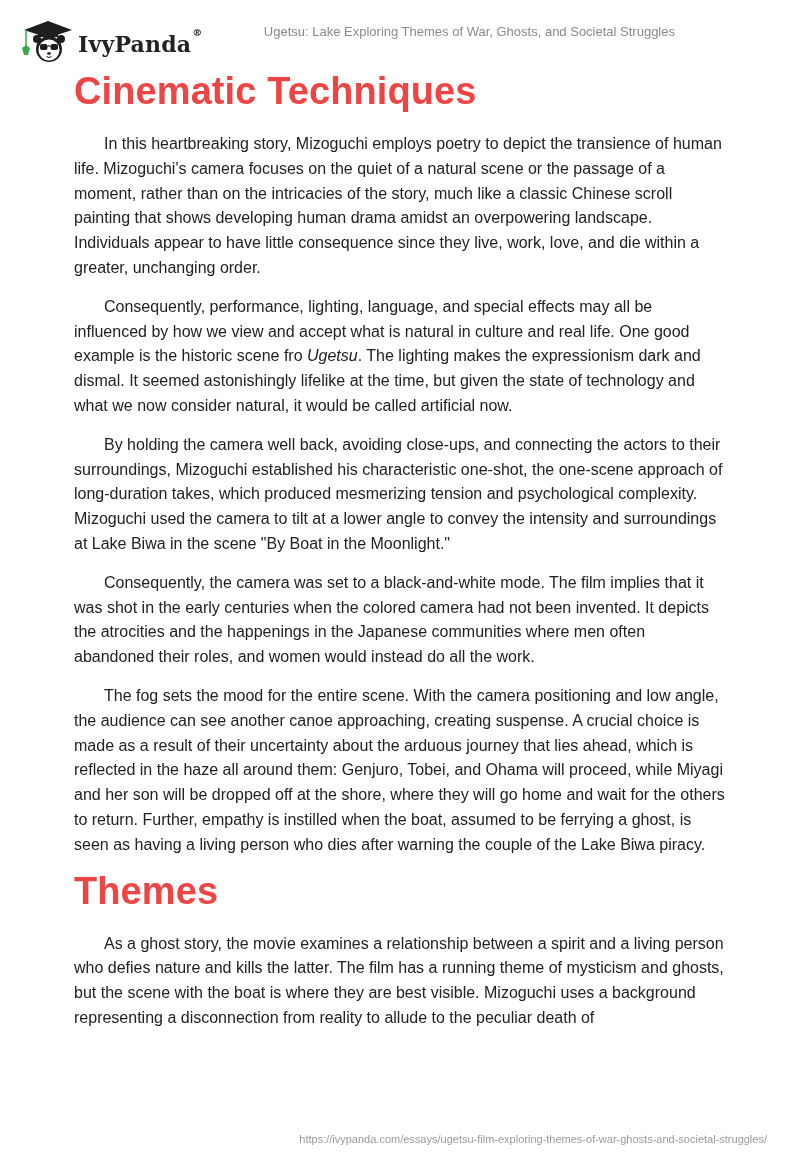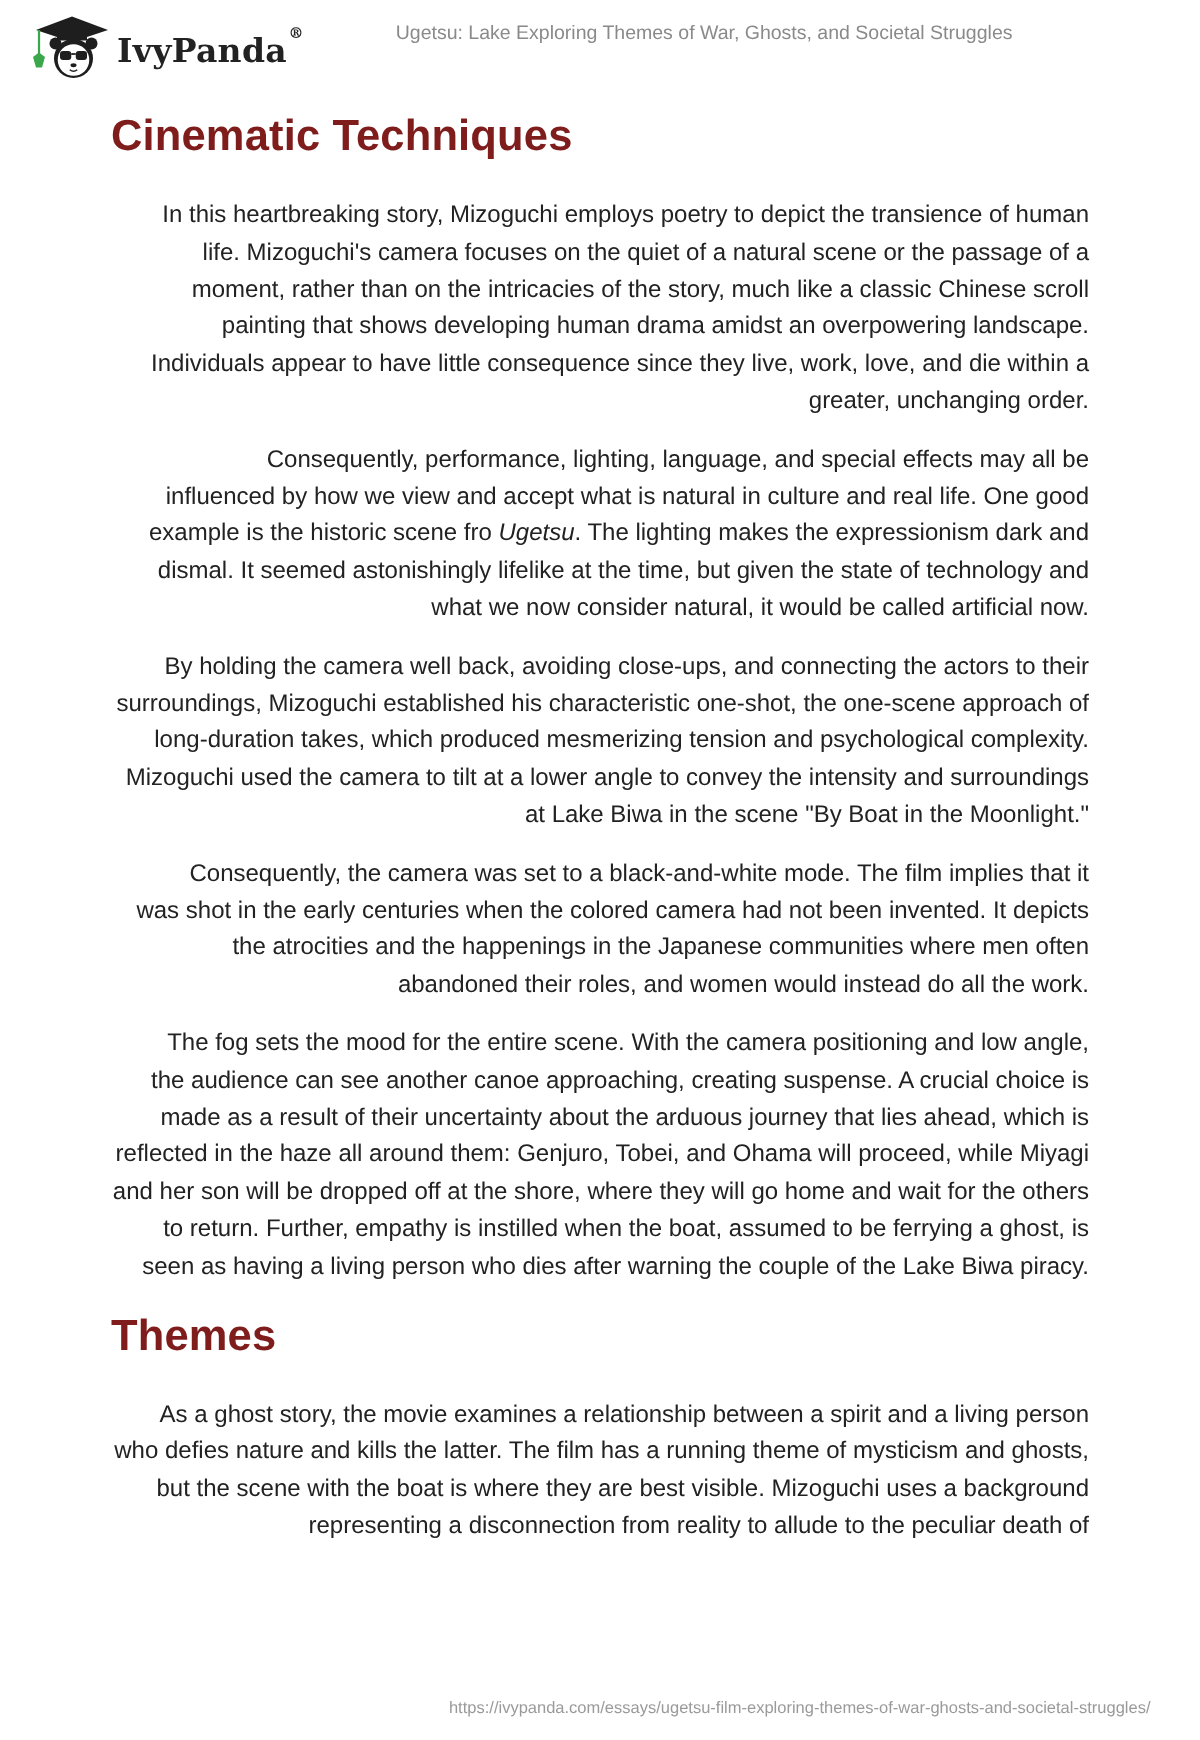--- a/index.html
+++ b/index.html
@@ -10,21 +10,21 @@
     body {
       width: 800px;
       height: 1160px;
       position: relative;
       overflow: hidden;
       font-family: "Liberation Sans", sans-serif;
       color: #222222;
     }
     .header {
       position: absolute;
-      top: 0; left: 0;
+      top: 10px; left: 0;
       width: 708px;
       height: 60px;
     }
     .logo {
       position: absolute;
       left: 18px;
       top: 8px;
       display: flex;
       align-items: center;
     }
@@ -57,36 +57,35 @@
       color: #8a8a8a;
       white-space: nowrap;
     }
     .content {
       position: absolute;
       left: 74px;
       top: 72px;
       width: 652px;
     }
     h2 {
-      font-size: 29px;
+      font-size: 38px;
       font-weight: bold;
-      color: #7f1d1d;
+      color: #ef4444;
       margin: 0;
       line-height: 38px;
       letter-spacing: 0.1px;
     }
     h2.section-1 { margin-bottom: 22px; }
     h2.section-2 { margin-bottom: 22px; }
     p {
       font-size: 16px;
       line-height: 24.8px;
       margin: 0 0 14px 0;
       text-indent: 30px;
       color: #222222;
-      text-align: right;
     }
     p em { }
     .footer-url {
       position: absolute;
       right: 33px;
       top: 1133px;
       font-size: 11px;
       color: #9a9a9a;
       white-space: nowrap;
     }

